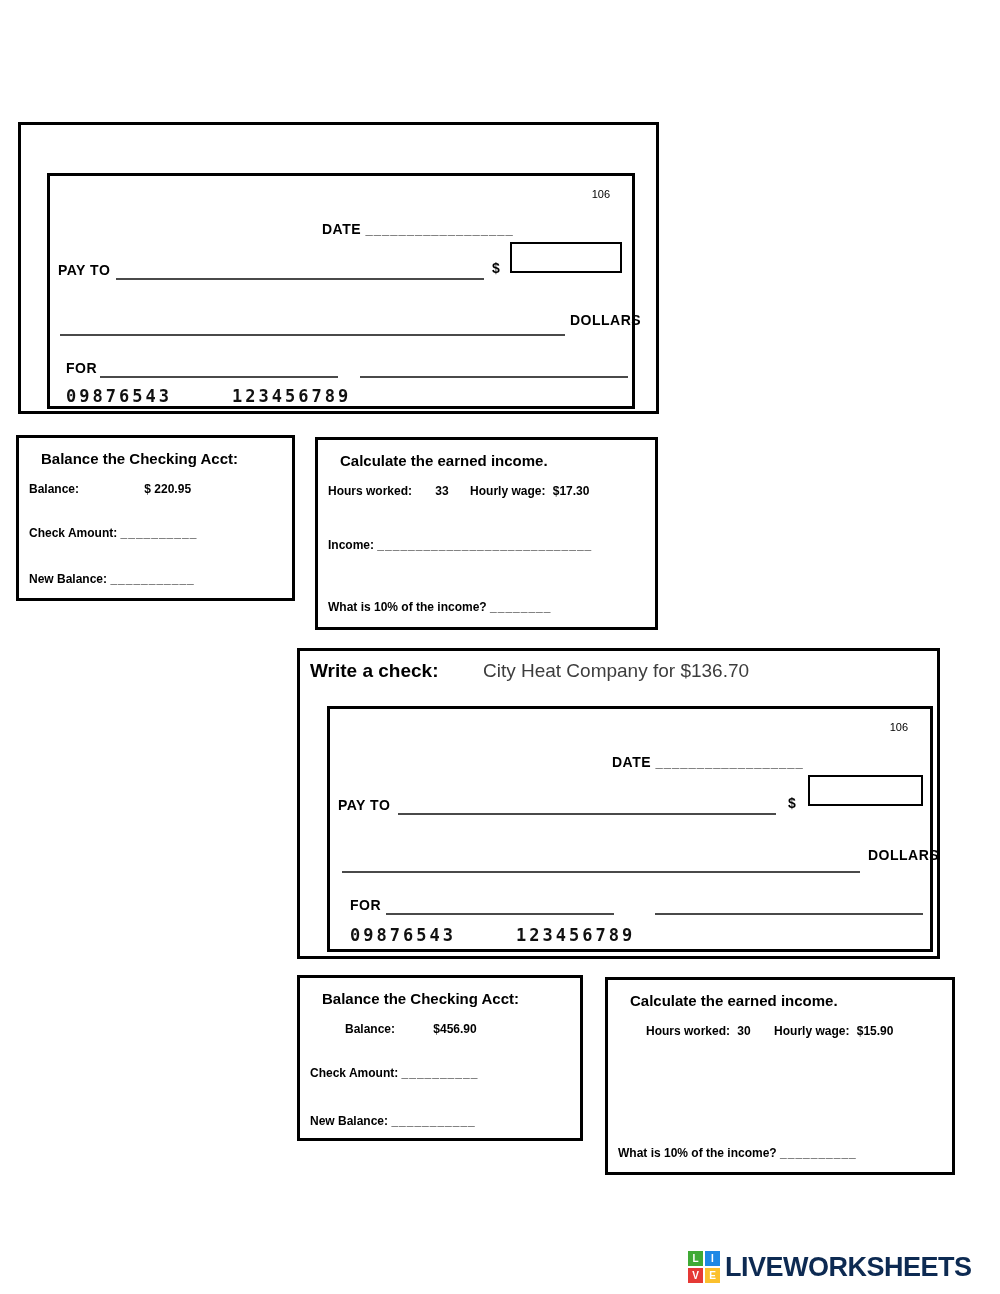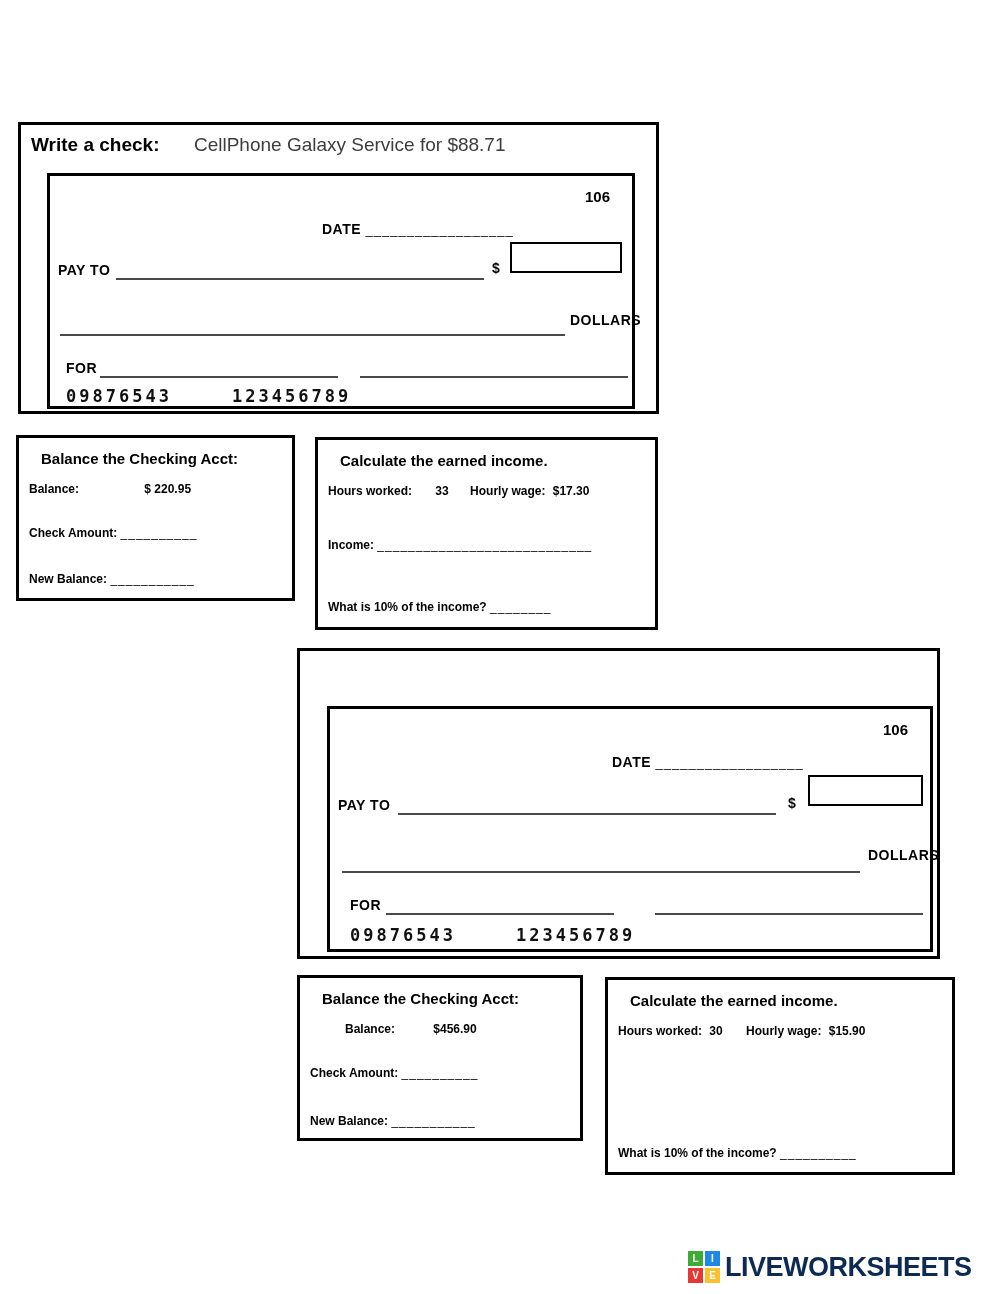--- a/index.html
+++ b/index.html
@@ -10,48 +10,44 @@
   }
   .check-section { position:absolute; border:3px solid #000; background:#fff; }
   .cs1 { left:18px;  top:122px; width:641px; height:292px; }
   .cs2 { left:297px; top:648px; width:643px; height:311px; }
   .cs-header { position:absolute; left:10px; top:9px; white-space:nowrap; }
   .cs-title  { font-weight:bold; font-size:19px; }
   .cs-payee  { font-size:19px; color:#3d3d3d; }
   .check-inner { position:absolute; border:3px solid #000; background:#fff; }
   .ci1 { left:26px; top:48px; width:588px; height:236px; }
   .ci2 { left:27px; top:55px; width:606px; height:246px; }
-  .check-number { position:absolute; font-weight:bold; font-size:15px; }
+  .check-number { position:absolute; font-weight:normal; font-size:11px; }
   .chk-label { position:absolute; font-weight:bold; font-size:14px; letter-spacing:0.5px; white-space:nowrap; }
   .date-row { position:absolute; white-space:nowrap; }
   .inline-label { font-weight:bold; font-size:14px; letter-spacing:0.5px; }
-  .blank { font-weight:normal; letter-spacing:1px; }
+  .blank { font-weight:bold; letter-spacing:1px; }
   .date-row .blank { font-size:13px; }
   .line { position:absolute; border-bottom:2px solid #4a4a4a; height:0; }
   .amount-box { position:absolute; border:2px solid #000; background:#fff; }
   .routing { position:absolute; font-family:"DejaVu Sans Mono", monospace; font-size:17px; letter-spacing:3px; color:#111; font-weight:bold; }
   .task-box { position:absolute; border:3px solid #000; background:#fff; }
   .tb-title { position:absolute; left:22px; font-weight:bold; font-size:15px; white-space:nowrap; }
   .tb-row { position:absolute; left:10px; font-weight:bold; font-size:12px; white-space:nowrap; }
   .lbl-w { display:inline-block; }
   .footer { position:absolute; left:688px; top:1251px; display:flex; align-items:center; gap:5px; cursor:pointer; }
   .logo { display:grid; grid-template-columns:15px 15px; grid-template-rows:15px 15px; gap:2px; }
   .logo span { display:flex; align-items:center; justify-content:center; color:#fff; font-size:10px; font-weight:bold; font-family:"Liberation Sans", sans-serif; }
   .brand { font-weight:bold; font-size:27px; letter-spacing:-0.5px; }
 </style>
 </head>
 <body>
 
 <div class="page">
 
   <section class="check-section cs1">
-    <div class="cs-header">
-      <span class="cs-title">Write a check:</span>
-      <span class="cs-payee" style="margin-left:30px;">CellPhone Galaxy Service for $88.71</span>
-    </div>
     <div class="check-inner ci1">
       <span class="check-number" style="right:22px; top:12px;">106</span>
 
       <div class="date-row" style="left:272px; top:44px;">
         <span class="inline-label">DATE</span>
         <span class="blank">__________________</span>
       </div>
 
       <span class="chk-label" style="left:8px; top:86px;">PAY TO</span>
       <div class="line" style="left:66px; top:102px; width:368px;"></div>
@@ -98,20 +94,24 @@
       <span>Income:</span>
       <span class="blank">____________________________</span>
     </div>
     <div class="tb-row" style="top:160px;">
       <span>What is 10% of the income?</span>
       <span class="blank">________</span>
     </div>
   </section>
 
   <section class="check-section cs2">
+    <div class="cs-header">
+      <span class="cs-title">Write a check:</span>
+      <span class="cs-payee" style="margin-left:40px;">City Heat Company for $136.70</span>
+    </div>
     <div class="check-inner ci2">
       <span class="check-number" style="right:22px; top:12px;">106</span>
 
       <div class="date-row" style="left:282px; top:44px;">
         <span class="inline-label">DATE</span>
         <span class="blank">__________________</span>
       </div>
 
       <span class="chk-label" style="left:8px; top:88px;">PAY TO</span>
       <div class="line" style="left:68px; top:104px; width:378px;"></div>
@@ -141,21 +141,21 @@
       <span class="blank">__________</span>
     </div>
     <div class="tb-row" style="top:136px;">
       <span>New Balance:</span>
       <span class="blank">___________</span>
     </div>
   </section>
 
   <section class="task-box" style="left:605px; top:977px; width:350px; height:198px;">
     <div class="tb-title" style="top:12px;">Calculate the earned income.</div>
-    <div class="tb-row" style="top:44px;">
+    <div class="tb-row" style="top:44px;margin-left:28px;">
       <span>Hours worked:</span>
       <span style="margin-left:4px;">30</span>
       <span style="margin-left:20px;">Hourly wage:</span>
       <span style="margin-left:4px;">$15.90</span>
     </div>
     <div class="tb-row" style="top:166px;">
       <span>What is 10% of the income?</span>
       <span class="blank">__________</span>
     </div>
   </section>

